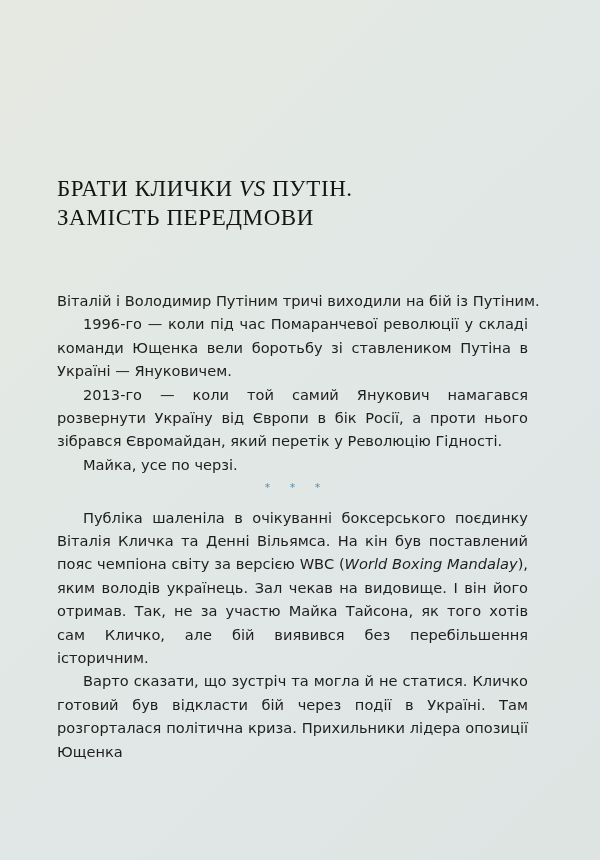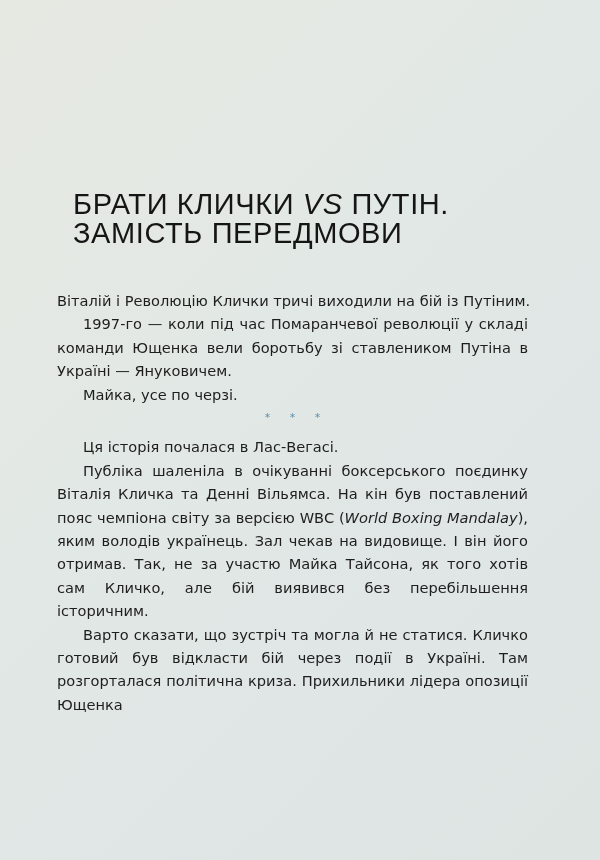--- a/index.html
+++ b/index.html
@@ -19,24 +19,24 @@
       position: absolute;
       left: 57px;
       top: 0;
       width: 472px;
       height: 860px;
     }
     .chapter-title {
       position: absolute;
       left: 0;
       top: 174px;
-      margin: 16px;
-      font-family: Liberation Sans, sans-serif;
+      margin: 0;
+      font-family: Liberation Serif, serif;
       font-weight: normal;
-      font-size: 29px;
+      font-size: 23px;
       line-height: 29px;
       letter-spacing: 0.6px;
       color: #151515;
       white-space: nowrap;
     }
     .chapter-title .vs {
       font-style: italic;
     }
     .chapter-title .line {
       display: block;
@@ -83,25 +83,25 @@
 <body>
 
 <div class="page">
 
   <h1 class="chapter-title">
     <span class="line"><span>БРАТИ КЛИЧКИ </span><span class="vs">VS</span><span> ПУТІН.</span></span>
     <span class="line">ЗАМІСТЬ ПЕРЕДМОВИ</span>
   </h1>
 
   <div class="body-text">
-    <p class="no-indent single-line">Віталій і Революцію Клички тричі виходили на бій із Путіним.</p>
-    <p>1997-го — коли під час Помаранчевої революції у складі команди Ющенка вели боротьбу зі ставлеником Путіна в Україні — Януковичем.</p>
+    <p class="no-indent single-line">Віталій і Володимир Путіним тричі виходили на бій із Путіним.</p>
+    <p>1996-го — коли під час Помаранчевої революції у складі команди Ющенка вели боротьбу зі ставлеником Путіна в Україні — Януковичем.</p>
+    <p>2013-го — коли той самий Янукович намагався розвернути Україну від Європи в бік Росії, а проти нього зібрався Євромайдан, який перетік у Революцію Гідності.</p>
     <p>Майка, усе по черзі.</p>
 
     <div class="separator">* * *</div>
     <div class="after-sep"></div>
 
-    <p>Ця історія почалася в Лас-Вегасі.</p>
     <p><span>Публіка шаленіла в очікуванні боксерського поєдинку Віталія Кличка та Денні Вільямса. На кін був поставлений пояс чемпіона світу за версією WBC (</span><em>World Boxing Mandalay</em><span>), яким володів українець. Зал чекав на видовище. І він його отримав. Так, не за участю Майка Тайсона, як того хотів сам Кличко, але бій виявився без перебільшення історичним.</span></p>
     <p>Варто сказати, що зустріч та могла й не статися. Кличко готовий був відкласти бій через події в Україні. Там розгорталася політична криза. Прихильники лідера опозиції Ющенка</p>
   </div>
 
 </div>
 
 </body></html>

